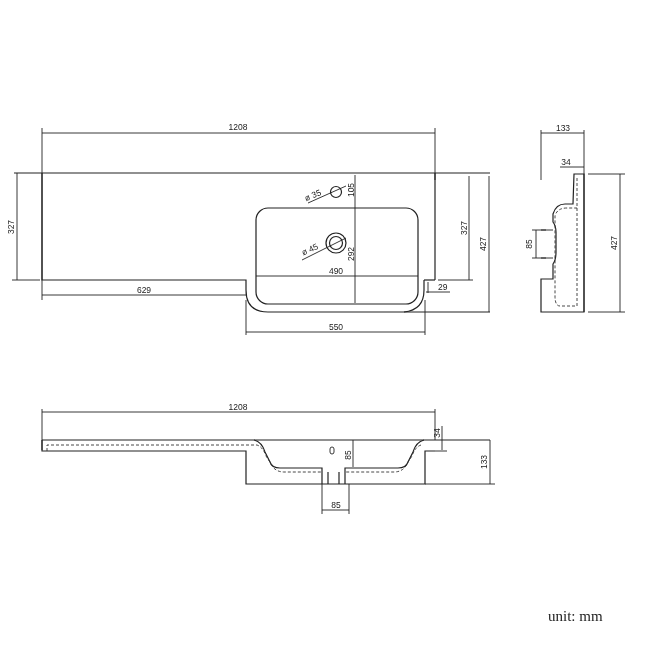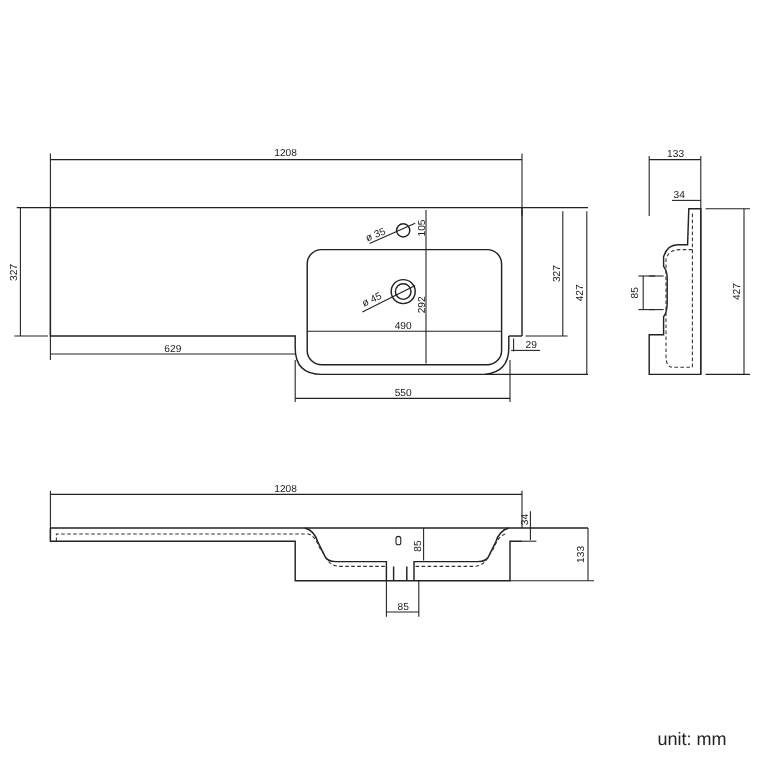--- a/index.html
+++ b/index.html
@@ -2,21 +2,21 @@
 <html><head>
 <meta charset="utf-8">
 <style>
   html, body { margin:0; padding:0; background:#ffffff; }
   body { width:650px; height:650px; position:relative; overflow:hidden; font-family:"Liberation Sans", sans-serif; }
   svg { position:absolute; left:0; top:0; }
   .ln { stroke:#222; stroke-width:1.2; fill:none; }
   .thin { stroke:#222; stroke-width:0.9; fill:none; }
   .dash { stroke:#333; stroke-width:0.9; fill:none; stroke-dasharray:3 2; }
   .dim { font-family:"Liberation Sans", sans-serif; font-size:8.5px; fill:#222; }
-  .unit { position:absolute; left:548px; top:608px; font-family:Liberation Sans, sans-serif; font-size:15px; color:#222; }
+  .unit { position:absolute; left:548px; top:608px; font-family:Liberation Serif, serif; font-size:15px; color:#222; }
 </style>
 </head>
 <body>
 
 <svg width="650" height="650" viewBox="0 0 650 650">
 
   <g>
 
     <line class="thin" x1="42" y1="133" x2="435" y2="133"></line>
     <line class="thin" x1="42" y1="128" x2="42" y2="300"></line>

